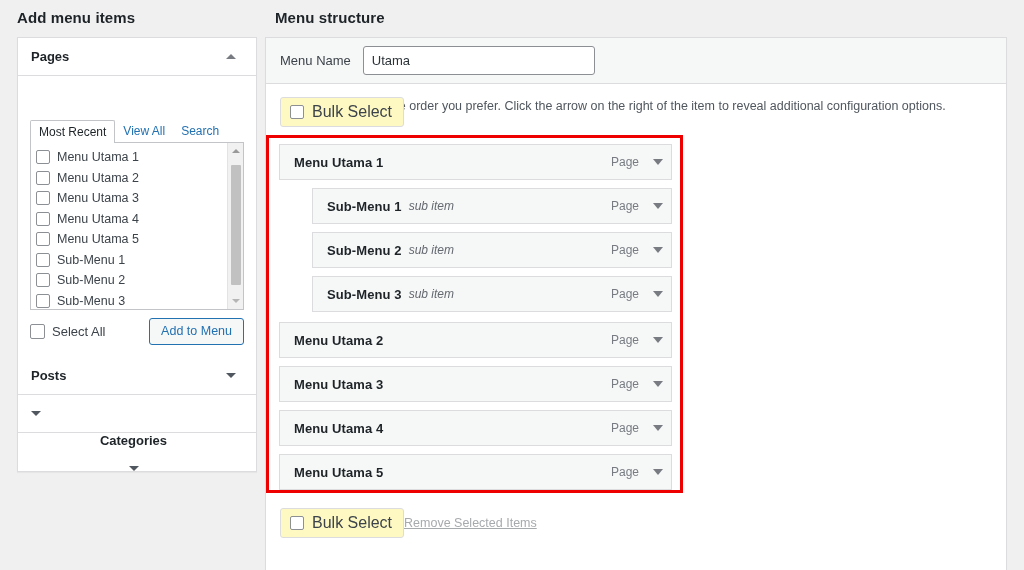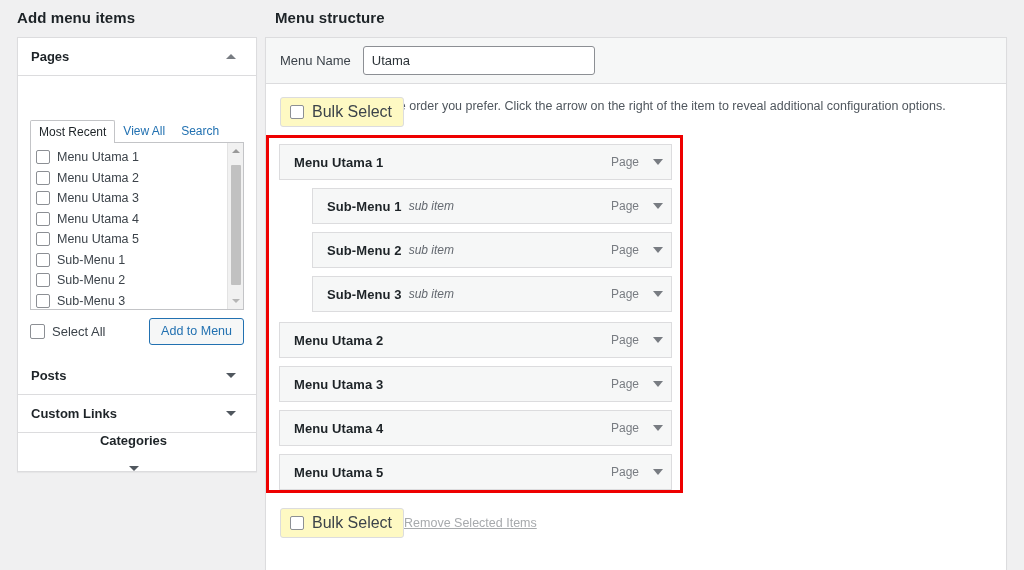--- a/index.html
+++ b/index.html
@@ -221,21 +221,20 @@
         <button class="btn-add">Add to Menu</button>
       </div>
 
     </div>
 
     <div class="accordion-head">
       <span class="acc-label">Posts</span>
       <span class="tri tri-down"></span>
     </div>
     <div class="accordion-head">
-      <span class="acc-label">Custom Links</span>
       <span class="tri tri-down"></span>
     </div>
     <div class="accordion-head" style="border-bottom:none;flex-direction:column;">
       <span class="acc-label">Categories</span>
       <span class="tri tri-down"></span>
     </div>
 
   </div>
 </div>
 

